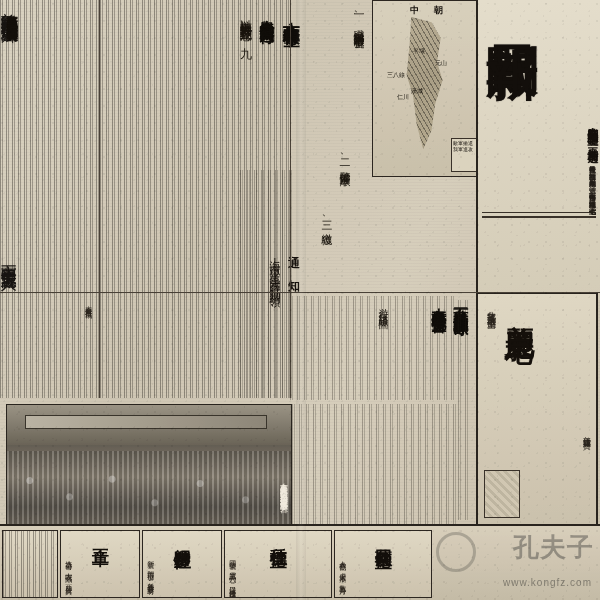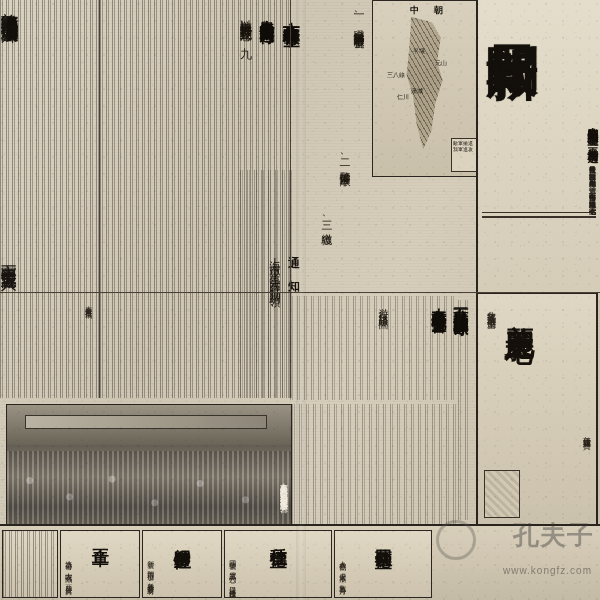--- a/index.html
+++ b/index.html
@@ -211,21 +211,21 @@
   .adbox .bigname{
     position:absolute;top:4px;left:50%;transform:translateX(-50%);
     height:56px;font-size:17px;font-weight:bold;color:#15110d;letter-spacing:1px;
   }
   .adbox .small{
     position:absolute;bottom:2px;left:3px;height:40px;font-size:7px;color:#2a241d;
   }
 
   
   #wm{
-    position:absolute;right:4px;bottom:22px;width:160px;height:64px;
+    position:absolute;right:4px;bottom:10px;width:160px;height:64px;
     opacity:.55;pointer-events:none;
   }
   #wm .kw{
     position:absolute;right:2px;top:4px;
     font-size:26px;font-weight:bold;color:#3b3a38;
     letter-spacing:1px;
     opacity:.75;
   }
   #wm .url{
     position:absolute;right:4px;bottom:2px;

